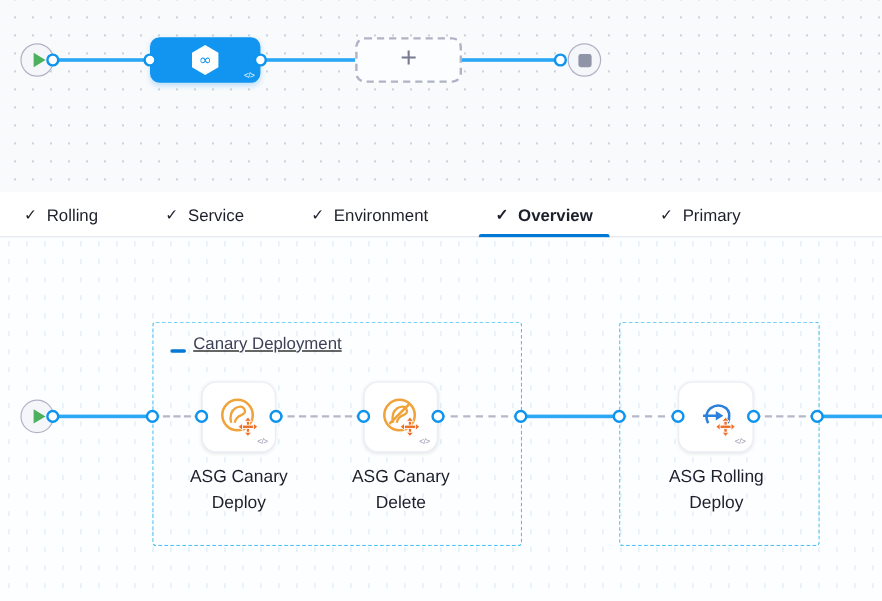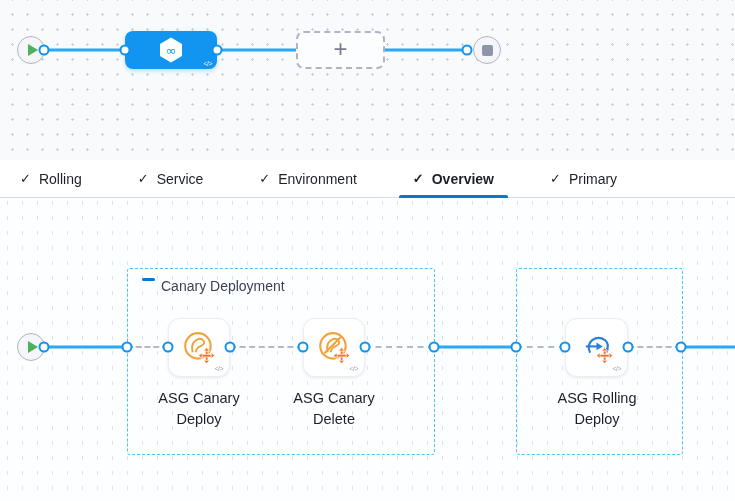--- a/index.html
+++ b/index.html
@@ -73,21 +73,21 @@
 
   .node-label {
     position:absolute; text-align:center; font-size:14.5px; line-height:21px;
     color:#1d1f2b; z-index:3;
   }
 
   .group-box {
     position:absolute; border:1.5px dashed #4ac2f3; border-radius:3px; z-index:0;
   }
   .group-label {
-    position:absolute; display:flex; align-items:flex-start; z-index:3; cursor:pointer;
+    position:absolute; display:flex; align-items:flex-end; z-index:3; cursor:pointer;text-decoration:underline;
   }
   .group-label .dash { width:13px; height:3px; background:#0278d5; border-radius:1.5px; margin-right:6px; }
   .group-label .txt { font-size:14px; color:#3d4156; }
 
   .step-node {
     position:absolute; width:62px; height:59px; top:120px;
     background:#ffffff; border:1px solid #eceef4; border-radius:12px; z-index:2;
     box-shadow:0 1px 3px rgba(40,41,61,.10);
     display:flex; align-items:center; justify-content:center; cursor:pointer;
   }

